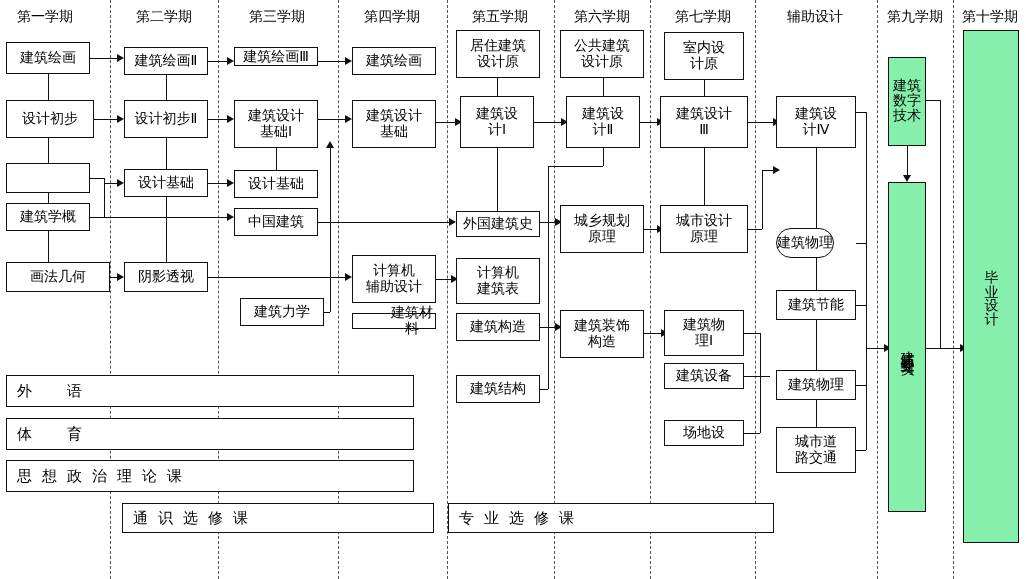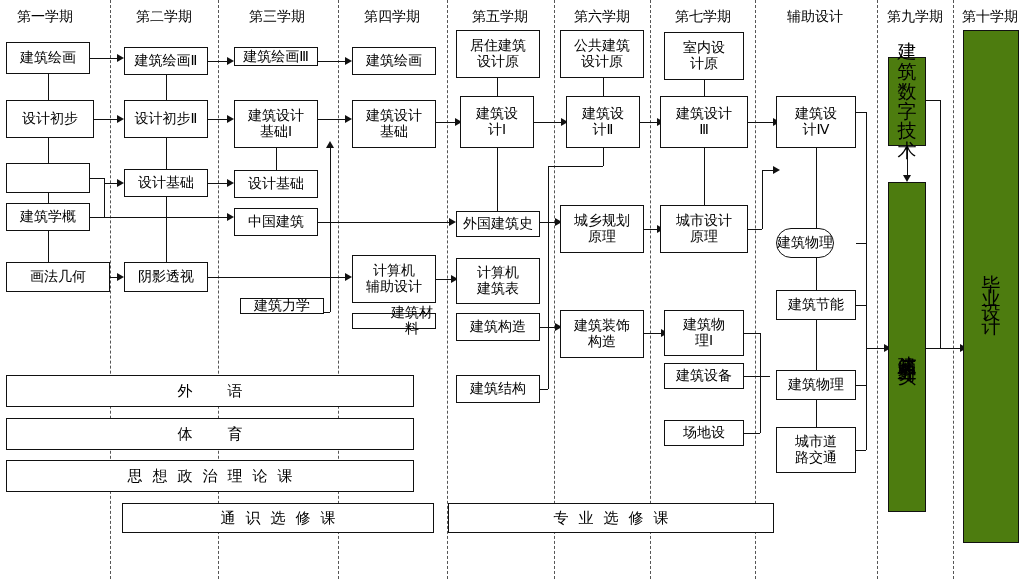--- a/index.html
+++ b/index.html
@@ -14,30 +14,30 @@
 
   
   .box{position:absolute;border:1.3px solid #111;background:#fff;
        display:flex;align-items:center;justify-content:center;text-align:center;
        font-size:14px;line-height:1.12;color:#000;box-sizing:border-box;
        overflow:visible;}
   .box.clip{overflow:hidden;}
   .box span{display:block;}
 
   
-  .vbox{position:absolute;border:1.3px solid #111;background:#4d7c0f;
+  .vbox{position:absolute;border:1.3px solid #111;background:#86efac;
         display:flex;align-items:center;justify-content:center;
-        font-size:19px;color:#000;box-sizing:border-box;}
+        font-size:14px;color:#000;box-sizing:border-box;font-family:Liberation Mono, monospace;}
   .vtext{writing-mode:vertical-rl;text-orientation:upright;letter-spacing:2px;line-height:1.15;}
   .vtext.sp{letter-spacing:14px;}
   .vtext.narrow{letter-spacing:0px;line-height:1.05;}
 
   
   .bar{position:absolute;border:1.3px solid #111;background:#fff;
-       display:flex;align-items:center;justify-content:center;
+       display:flex;align-items:center;justify-content:flex-start;
        font-size:15px;color:#000;box-sizing:border-box;letter-spacing:10px;
        text-indent:10px;}
 
   
   .h{position:absolute;height:0;border-top:1.3px solid #111;}
   .v{position:absolute;width:0;border-left:1.3px solid #111;}
   .ar{position:absolute;width:0;height:0;}
   .ar.r{border-top:4.5px solid transparent;border-bottom:4.5px solid transparent;border-left:7px solid #111;}
   .ar.d{border-left:4.5px solid transparent;border-right:4.5px solid transparent;border-top:7px solid #111;}
   .ar.u{border-left:4.5px solid transparent;border-right:4.5px solid transparent;border-bottom:7px solid #111;}
@@ -218,21 +218,21 @@
       </div>
       <div class="box" style="left: 234px; top: 100px; width: 84px; height: 48px;">
         <span>建筑设计<br>基础Ⅰ</span>
       </div>
       <div class="box" style="left: 234px; top: 170px; width: 84px; height: 28px;">
         <span>设计基础</span>
       </div>
       <div class="box" style="left: 234px; top: 208px; width: 84px; height: 28px;">
         <span>中国建筑</span>
       </div>
-      <div class="box" style="left: 240px; top: 298px; width: 84px; height: 16px;">
+      <div class="box" style="left: 240px; top: 298px; width: 84px; height: 28px;">
         <span>建筑力学</span>
       </div>
       <div class="box" style="left: 352px; top: 47px; width: 84px; height: 28px;">
         <span>建筑绘画</span>
       </div>
       <div class="box" style="left: 352px; top: 100px; width: 84px; height: 48px;">
         <span>建筑设计<br>基础</span>
       </div>
       <div class="box" style="left: 352px; top: 255px; width: 84px; height: 48px;">
         <span>计算机<br>辅助设计</span>

